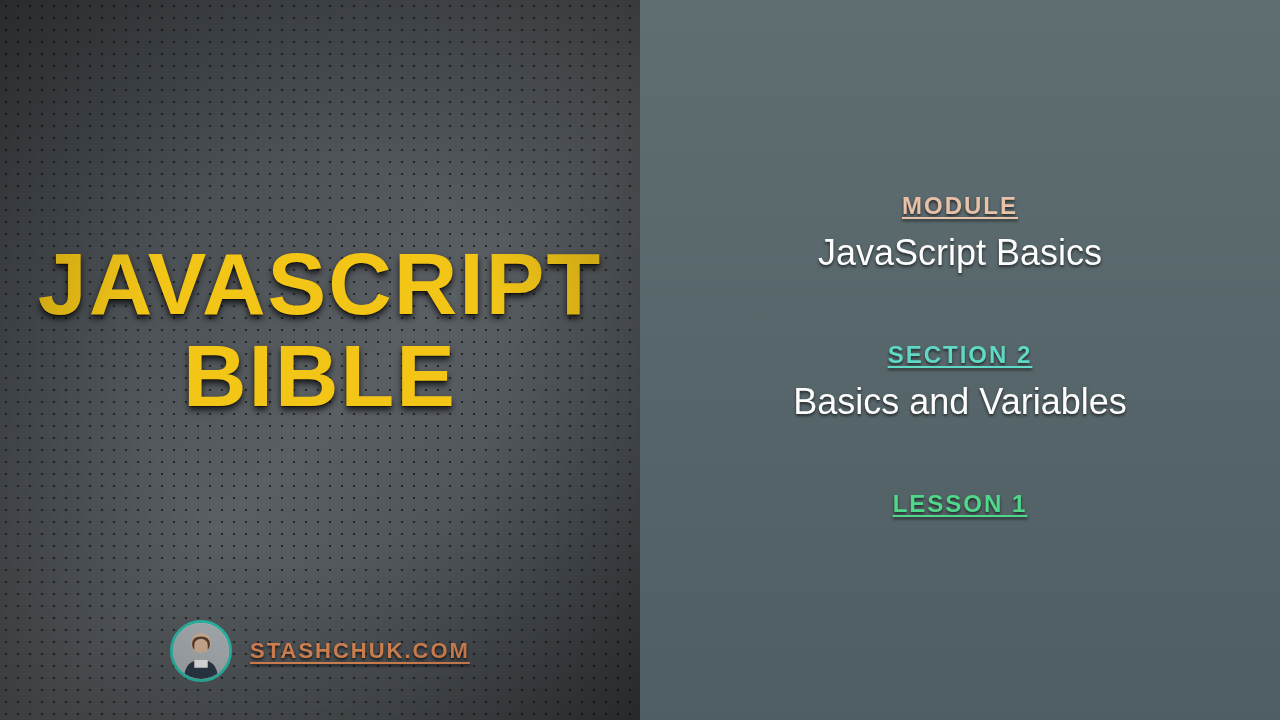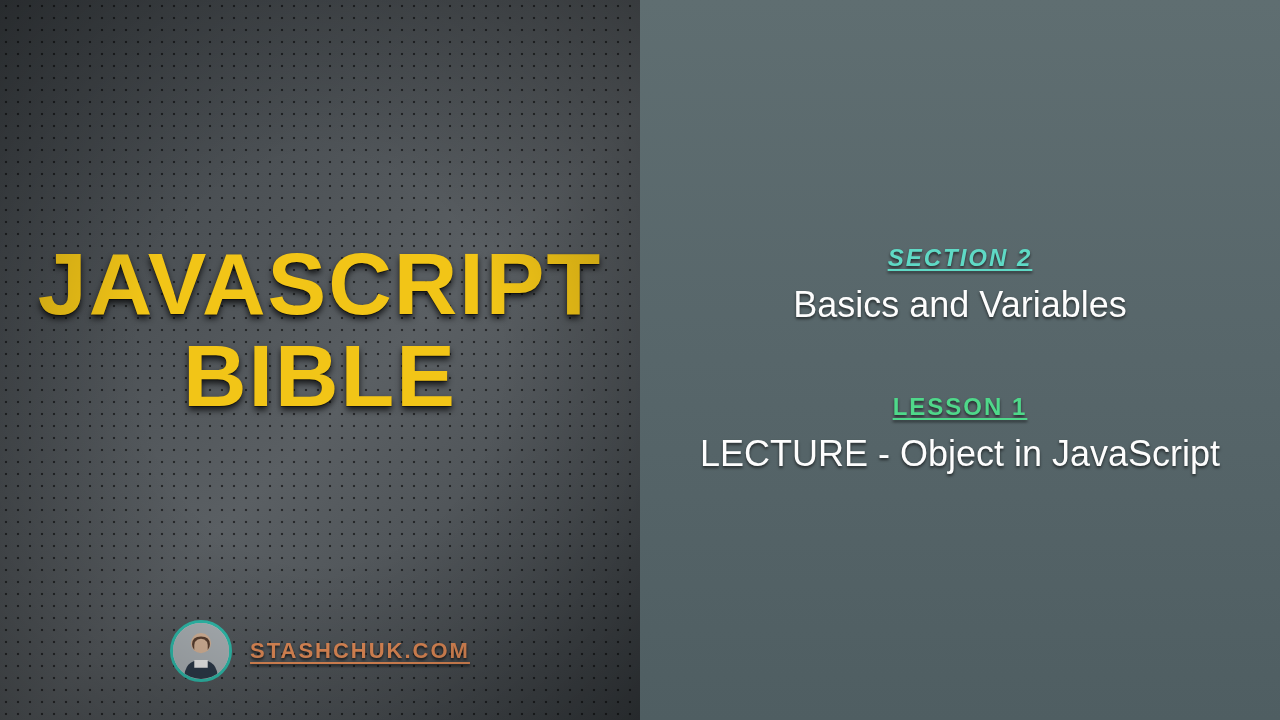--- a/index.html
+++ b/index.html
@@ -90,21 +90,21 @@
     font-weight: 900;
     font-size: 24px;
     letter-spacing: 2px;
     text-decoration: underline;
     text-underline-offset: 3px;
     text-shadow: 0 2px 3px rgba(0,0,0,0.6);
     display: inline-block;
     margin-bottom: 10px;
   }
   .label-module  { color: #e8c2a8; }
-  .label-section { color: #5fd9c5; font-style: italic; }
+  .label-section { color: #5fd9c5; }
   .label-lesson  { color: #4fd88a; }
   .value {
     color: #fdfdfd;
     font-size: 36px;
     line-height: 1.25;
     font-weight: 400;
     text-shadow: 0 2px 3px rgba(0,0,0,0.6);
   }
 </style>
 </head>
@@ -126,25 +126,28 @@
           <path d="M20 100 q0 -34 30 -34 q30 0 30 34 z" fill="#2d3a4a"></path>
           <path d="M38 66 h24 v14 h-24 z" fill="#f2f2f2"></path>
         </svg>
       </div>
       <span class="site">STASHCHUK.COM</span>
     </div>
   </div>
 
   <div class="right">
 
+    <div class="block">
+      <span class="label-meta label-module">MODULE</span><br>
+      <div class="value">JavaScript Basics</div>
+    </div>
 
     <div class="block">
       <span class="label-meta label-section">SECTION 2</span><br>
       <div class="value">Basics and Variables</div>
     </div>
 
     <div class="block">
       <span class="label-meta label-lesson">LESSON 1</span><br>
-      <div class="value">LECTURE - Object in JavaScript</div>
     </div>
 
   </div>
 </div>
 
 </body></html>

